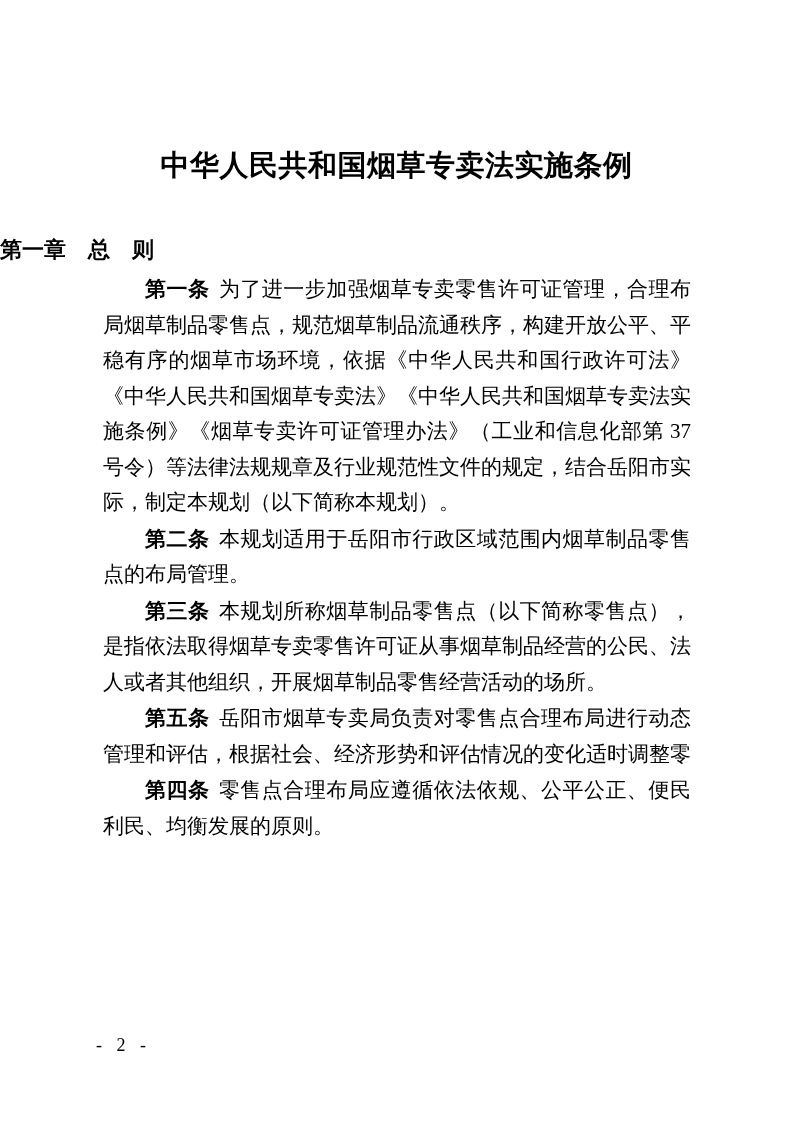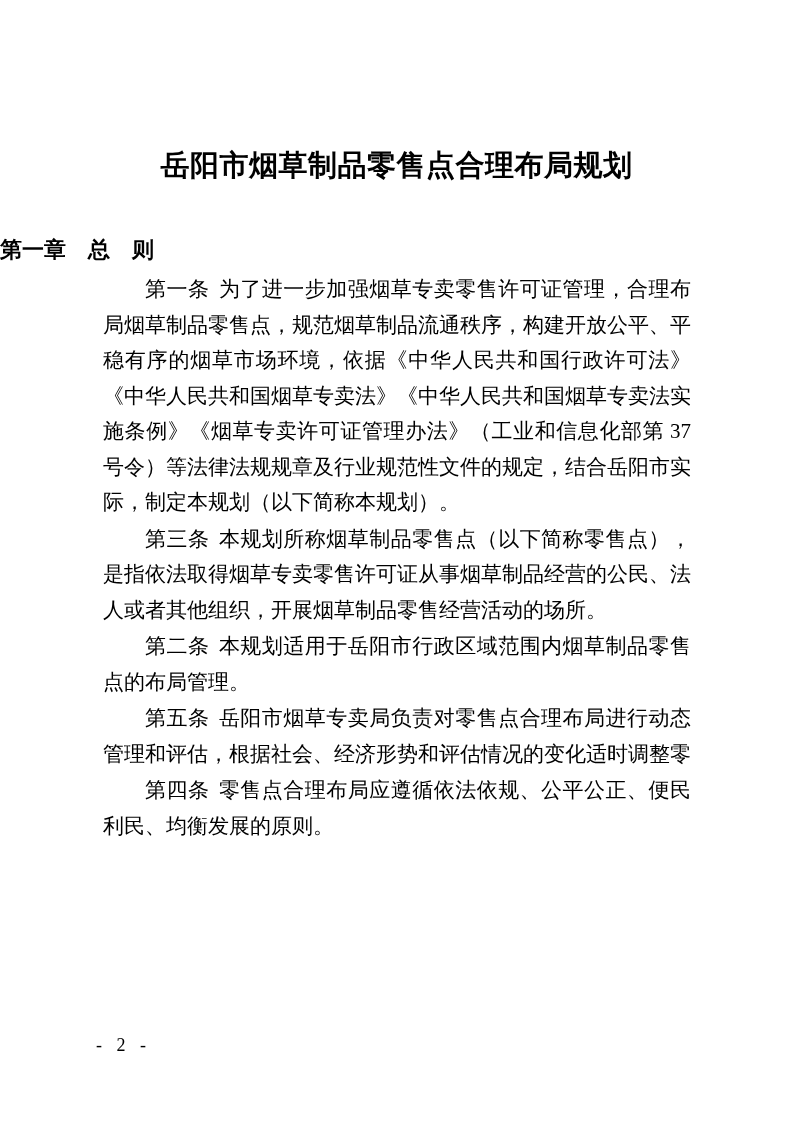--- a/index.html
+++ b/index.html
@@ -48,43 +48,43 @@
     font-size: 21px;
     line-height: 35.5px;
     text-align: justify;
   }
   .para {
     margin: 0;
     text-indent: 2em;
   }
   .para-label {
     font-family: "Liberation Sans", sans-serif;
-    font-weight: normal;
+    font-weight: bold;
     margin-right: 0.45em;
   }
   .page-number {
     position: absolute;
     left: 96px;
     top: 1033px;
     font-family: "Liberation Serif", serif;
     font-size: 18px;
     line-height: 24px;
     letter-spacing: 5px;
   }
 </style>
 </head>
 <body>
 
 <div class="page">
-  <h1 class="doc-title">岳阳市烟草制品零售点合理布局规划</h1>
+  <h1 class="doc-title">中华人民共和国烟草专卖法实施条例</h1>
 
   <h2 class="chapter-heading">第一章　总　则</h2>
 
   <div class="doc-body" id="paragraphs">
       <p class="para"><span class="para-label">第一条</span>为了进一步加强烟草专卖零售许可证管理，合理布局烟草制品零售点，规范烟草制品流通秩序，构建开放公平、平稳有序的烟草市场环境，依据《中华人民共和国行政许可法》《中华人民共和国烟草专卖法》《中华人民共和国烟草专卖法实施条例》《烟草专卖许可证管理办法》（工业和信息化部第 37 号令）等法律法规规章及行业规范性文件的规定，结合岳阳市实际，制定本规划（以下简称本规划）。</p>
+      <p class="para"><span class="para-label">第二条</span>本规划适用于岳阳市行政区域范围内烟草制品零售点的布局管理。</p>
       <p class="para"><span class="para-label">第三条</span>本规划所称烟草制品零售点（以下简称零售点），是指依法取得烟草专卖零售许可证从事烟草制品经营的公民、法人或者其他组织，开展烟草制品零售经营活动的场所。</p>
-      <p class="para"><span class="para-label">第二条</span>本规划适用于岳阳市行政区域范围内烟草制品零售点的布局管理。</p>
       <p class="para"><span class="para-label">第五条</span>岳阳市烟草专卖局负责对零售点合理布局进行动态管理和评估，根据社会、经济形势和评估情况的变化适时调整零</p>
       <p class="para"><span class="para-label">第四条</span>零售点合理布局应遵循依法依规、公平公正、便民利民、均衡发展的原则。</p>
     </div>
 
   <div class="page-number">- 2 -</div>
 </div>
 
 </body></html>

